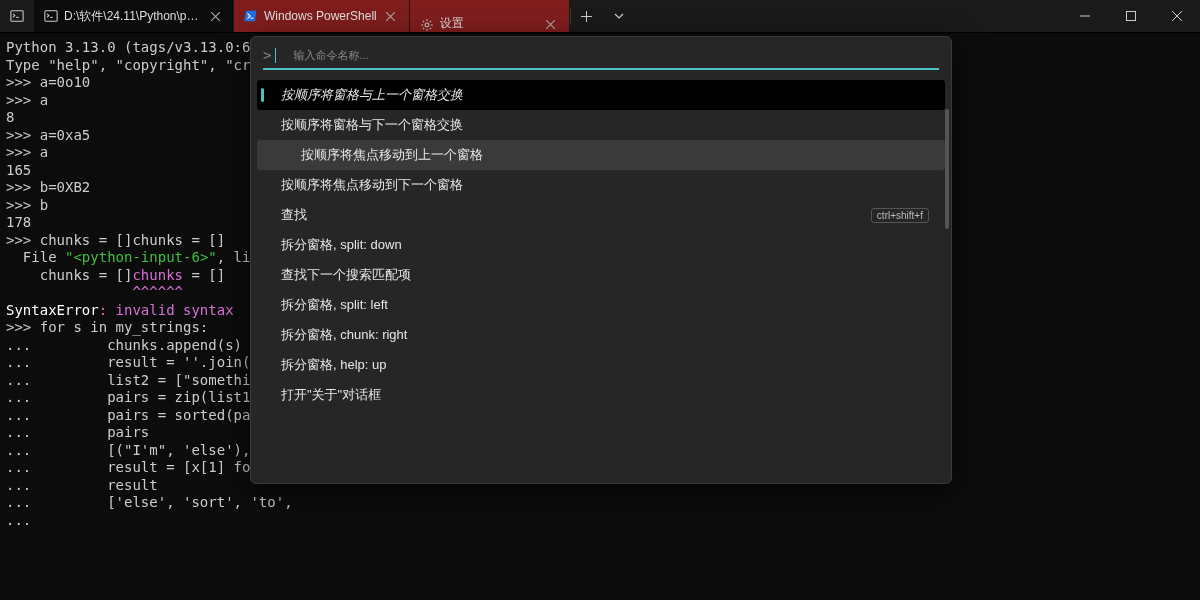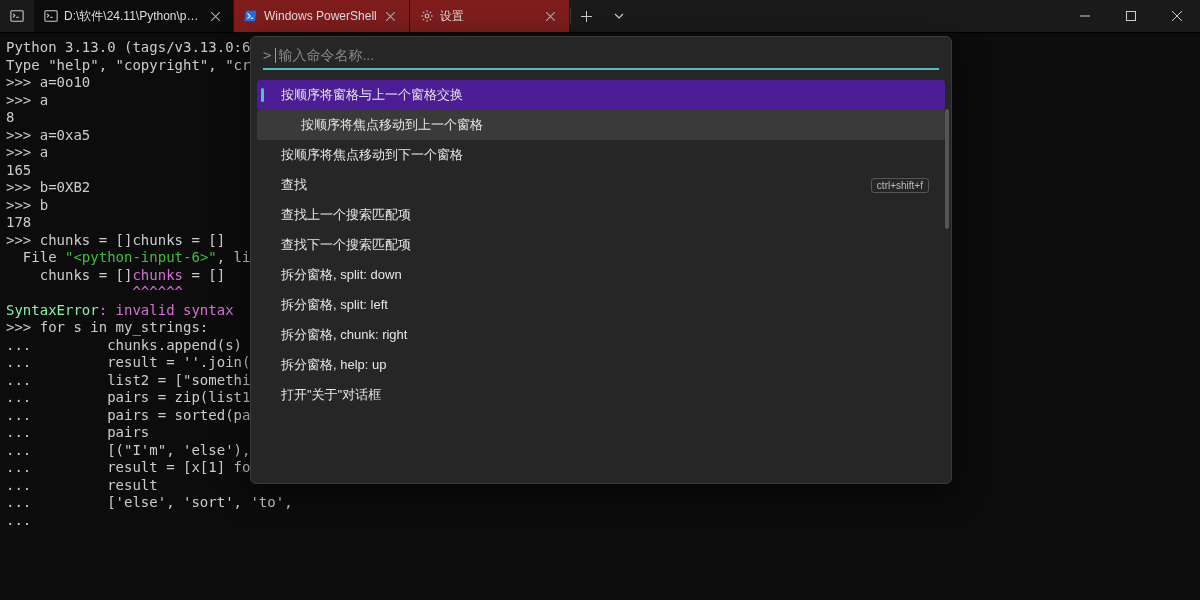--- a/index.html
+++ b/index.html
@@ -4,53 +4,53 @@
 <style>
   * { margin: 0; padding: 0; box-sizing: border-box; }
   html, body { width: 1200px; height: 600px; background: #0c0c0c; font-family: "Segoe UI", sans-serif; overflow: hidden; }
   
   
   .titlebar { height: 33px; display: flex; align-items: stretch; background: #1a1a1a; border-bottom: 1px solid #000; }
   .app-icon { width: 34px; display: flex; align-items: center; justify-content: center; color: #ccc; }
   .tabs { display: flex; align-items: stretch; }
   .tab { display: flex; align-items: center; padding: 0 10px; gap: 6px; background: #7f1d1d; border-right: 1px solid #1a1a1a; min-width: 160px; max-width: 200px; position: relative; cursor: pointer; }
   .tab.active { background: #0c0c0c; }
-  .tab.settings { min-width: 160px; }
+  .tab.settings { min-width: 160px; align-items: flex-end; }
   .tab-icon { width: 14px; height: 14px; display: flex; align-items: center; justify-content: center; }
   .tab-label { color: #ddd; font-size: 12px; white-space: nowrap; overflow: hidden; text-overflow: ellipsis; flex: 1; }
   .tab-close { color: #aaa; width: 16px; height: 16px; display: flex; align-items: center; justify-content: center; border-radius: 2px; cursor: pointer; }
   .newtab { width: 32px; display: flex; align-items: center; justify-content: center; color: #ccc; cursor: pointer; }
   .tabchev { width: 32px; display: flex; align-items: center; justify-content: center; color: #ccc; cursor: pointer; }
   .titlebar-spacer { flex: 1; }
   .win-controls { display: flex; }
   .win-btn { width: 46px; display: flex; align-items: center; justify-content: center; color: #ccc; cursor: pointer; }
   .divider { width: 1px; background: #3a3a3a; margin: 8px 0; }
 
   
   .terminal { position: relative; padding: 6px 6px; font-family: Consolas, monospace; font-size: 14px; line-height: 1.25; color: #cccccc; white-space: pre; }
   .gt { color: #cccccc; }
   .dots { color: #cccccc; }
   .str { color: #3fbf3f; }
-  .err-name { color: #86efac; }
+  .err-name { color: #ffffff; }
   .err-msg { color: #d670d6; text-align: right; }
   .caret { color: #d670d6; }
 
   
   .palette { position: absolute; left: 250px; top: 36px; width: 702px; height: 448px; background: #262626; border: 1px solid #3a3a3a; border-radius: 6px; box-shadow: 0 8px 30px rgba(0,0,0,0.6); display: flex; flex-direction: column; overflow: hidden; }
   .palette-input-wrap { padding: 10px 12px 6px 12px; }
   .palette-input-row { display: flex; align-items: center; border-bottom: 1px solid #1a1a1a; padding-bottom: 6px; position: relative; }
   .palette-input-row::after { content: ""; position: absolute; left: 0; right: 0; bottom: -1px; height: 2px; background: #4cc2c2; }
   .palette-chevron { color: #888; font-size: 14px; margin-right: 4px; font-family: Consolas, monospace; }
-  .palette-input { flex: 1; background: transparent; border: none; outline: none; color: #ccc; font-size: 14px; }
+  .palette-input { flex: 1; background: transparent; border: none; outline: none; color: #ccc; font-size: 11px; margin-left: 15px; }
   .palette-input::placeholder { color: #888; }
   .palette-cursor { width: 1px; height: 15px; background: #4cc2c2; margin-right: 2px; }
 
   .palette-list { flex: 1; overflow-y: auto; padding: 4px 6px 6px 6px; position: relative; }
   .palette-item { display: flex; align-items: center; height: 30px; padding: 0 16px 0 24px; color: #e6e6e6; font-size: 13px; border-radius: 3px; cursor: pointer; position: relative; }
-  .palette-item.selected { background: #4c1d95; }
+  .palette-item.selected { background: #000000; font-style: italic; }
   .palette-item.hover { background: #3a3a3a; padding-left: 44px; }
   .palette-item.selected::before { content: ""; position: absolute; left: 4px; top: 8px; bottom: 8px; width: 3px; background: #4cc2c2; border-radius: 2px; }
   .palette-item-label { flex: 1; white-space: nowrap; overflow: hidden; text-overflow: ellipsis; }
   .palette-kbd { border: 1px solid #555; border-radius: 3px; padding: 1px 5px; font-size: 10px; color: #bbb; background: #262626; }
   .palette-chev-right { color: #999; font-size: 12px; }
 
   .palette-scrollbar { position: absolute; right: 2px; top: 72px; width: 4px; height: 120px; background: #555; border-radius: 2px; }
 </style>
 </head>
 <body>
@@ -147,38 +147,38 @@
     <div class="palette-input-row">
       <span class="palette-chevron">&gt;</span>
       <span class="palette-cursor"></span>
       <input class="palette-input" placeholder="输入命令名称..." style="">
     </div>
   </div>
   <div class="palette-list" id="paletteList">
       <div class="palette-item selected">
         <span class="palette-item-label">按顺序将窗格与上一个窗格交换</span>
       </div>
+      <div class="palette-item">
+        <span class="palette-item-label">按顺序将窗格与下一个窗格交换</span>
+      </div>
       <div class="palette-item hover">
         <span class="palette-item-label">按顺序将焦点移动到上一个窗格</span>
       </div>
       <div class="palette-item">
         <span class="palette-item-label">按顺序将焦点移动到下一个窗格</span>
       </div>
       <div class="palette-item">
         <span class="palette-item-label">查找</span>
         <span class="palette-kbd">ctrl+shift+f</span>
       </div>
       <div class="palette-item">
-        <span class="palette-item-label">查找上一个搜索匹配项</span>
+        <span class="palette-item-label">拆分窗格, split: down</span>
       </div>
       <div class="palette-item">
         <span class="palette-item-label">查找下一个搜索匹配项</span>
-      </div>
-      <div class="palette-item">
-        <span class="palette-item-label">拆分窗格, split: down</span>
       </div>
       <div class="palette-item">
         <span class="palette-item-label">拆分窗格, split: left</span>
       </div>
       <div class="palette-item">
         <span class="palette-item-label">拆分窗格, chunk: right</span>
       </div>
       <div class="palette-item">
         <span class="palette-item-label">拆分窗格, help: up</span>
       </div>

